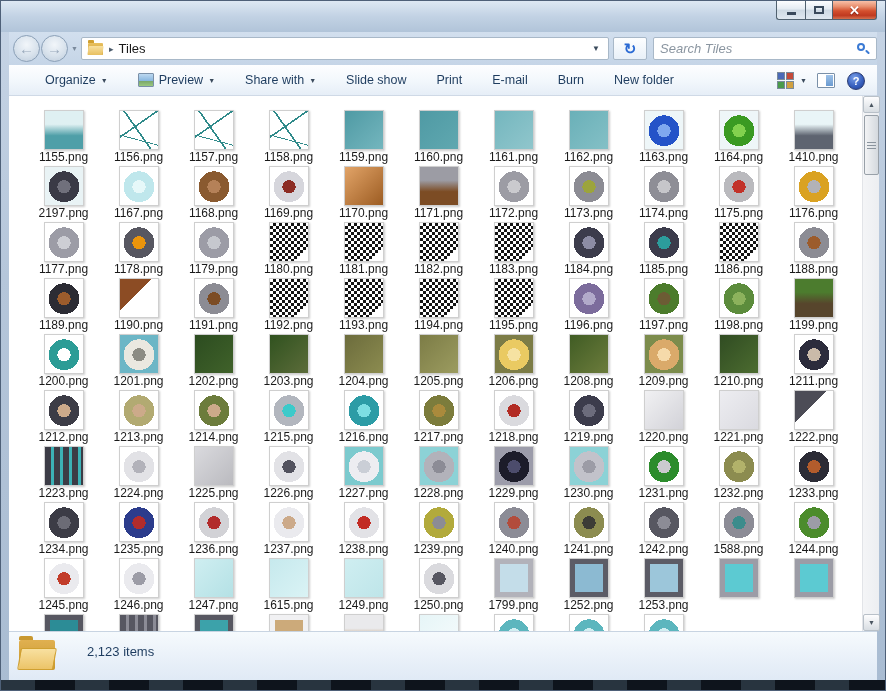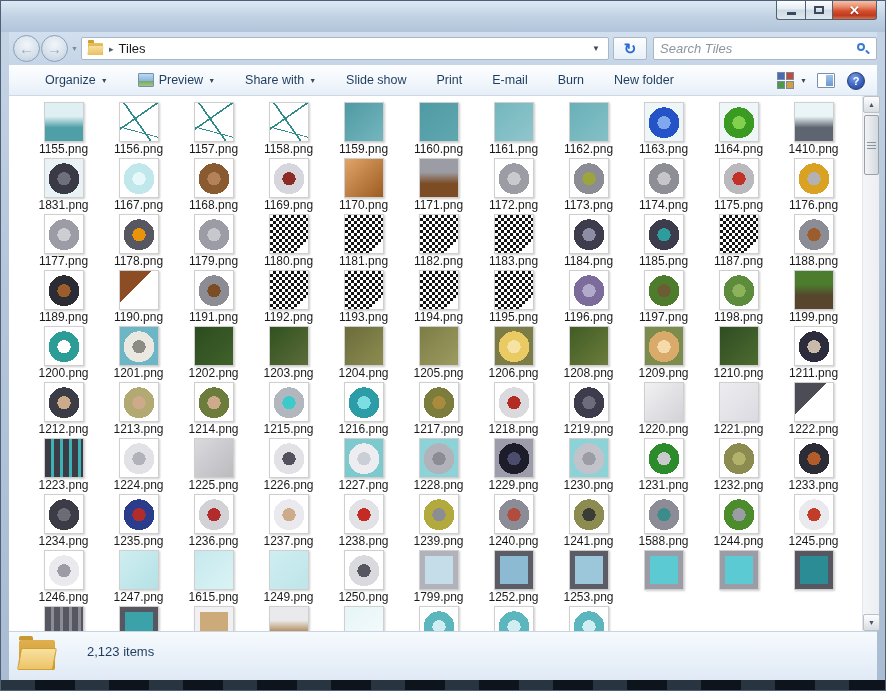--- a/index.html
+++ b/index.html
@@ -96,21 +96,21 @@
     width:7px; background:linear-gradient(180deg,#9ec2e8,#6a9ad0); }
   .help-icon { width:18px; height:18px; border-radius:50%;
     background:radial-gradient(circle at 40% 30%,#7aa0e8 0%,#3a62c0 55%,#1a3a90 100%);
     border:1px solid #2a3a70; color:#fff; font-size:11px; font-weight:bold;
     display:flex; align-items:center; justify-content:center; }
 
   
   .content { position:absolute; left:8px; top:95px; width:853px; height:535px;
     background:#fff; overflow:hidden; }
   #file-grid { display:grid; grid-template-columns:repeat(11,75px);
-    grid-auto-rows:56px; padding:4px 0 0 17px; }
+    grid-auto-rows:56px; padding:12px 0 0 17px; }
   .tile { display:flex; flex-direction:column; align-items:center; }
   .thumb { width:40px; height:40px; margin-top:2px; border:1px solid #cfcfcf;
     box-shadow:1px 1px 2px rgba(0,0,0,0.2); background:#fff; }
   .fname { margin-top:1px; font-size:12px; line-height:12px; color:#1a1a1a; }
 
   
   .scrollbar { position:absolute; left:861px; top:95px; width:17px; height:535px;
     background:linear-gradient(90deg,#f4f5f7,#eceef1); border-left:1px solid #e2e4e8; }
   .scroll-btn { position:absolute; left:0; width:17px; height:17px;
     border:1px solid #b8c0c8; border-radius:2px;
@@ -280,21 +280,21 @@
         <div class="tile">
           <div class="thumb" style="background: radial-gradient(circle at 50% 52%, rgb(130, 209, 78) 0px, rgb(130, 209, 78) 24%, rgb(58, 154, 34) 24%, rgb(58, 154, 34) 56%, rgba(0, 0, 0, 0) 56%), rgb(238, 246, 248);"></div>
           <div class="fname">1164.png</div>
         </div>
         <div class="tile">
           <div class="thumb" style="background: linear-gradient(rgb(233, 245, 247) 35%, rgb(94, 100, 112) 65%);"></div>
           <div class="fname">1410.png</div>
         </div>
         <div class="tile">
           <div class="thumb" style="background: radial-gradient(circle at 50% 52%, rgb(112, 112, 124) 0px, rgb(112, 112, 124) 24%, rgb(58, 58, 70) 24%, rgb(58, 58, 70) 56%, rgba(0, 0, 0, 0) 56%), rgb(233, 243, 245);"></div>
-          <div class="fname">1831.png</div>
+          <div class="fname">2197.png</div>
         </div>
         <div class="tile">
           <div class="thumb" style="background: radial-gradient(circle at 50% 52%, rgb(230, 248, 249) 0px, rgb(230, 248, 249) 24%, rgb(191, 231, 236) 24%, rgb(191, 231, 236) 56%, rgba(0, 0, 0, 0) 56%), rgb(255, 255, 255);"></div>
           <div class="fname">1167.png</div>
         </div>
         <div class="tile">
           <div class="thumb" style="background: radial-gradient(circle at 50% 52%, rgb(181, 129, 88) 0px, rgb(181, 129, 88) 24%, rgb(138, 90, 48) 24%, rgb(138, 90, 48) 56%, rgba(0, 0, 0, 0) 56%), rgb(255, 255, 255);"></div>
           <div class="fname">1168.png</div>
         </div>
         <div class="tile">
@@ -360,21 +360,21 @@
         <div class="tile">
           <div class="thumb" style="background: radial-gradient(circle at 50% 52%, rgb(140, 140, 164) 0px, rgb(140, 140, 164) 24%, rgb(60, 60, 76) 24%, rgb(60, 60, 76) 56%, rgba(0, 0, 0, 0) 56%), rgb(255, 255, 255);"></div>
           <div class="fname">1184.png</div>
         </div>
         <div class="tile">
           <div class="thumb" style="background: radial-gradient(circle at 50% 52%, rgb(44, 156, 156) 0px, rgb(44, 156, 156) 24%, rgb(60, 60, 76) 24%, rgb(60, 60, 76) 56%, rgba(0, 0, 0, 0) 56%), rgb(255, 255, 255);"></div>
           <div class="fname">1185.png</div>
         </div>
         <div class="tile">
           <div class="thumb" style="background: linear-gradient(315deg, rgb(255, 255, 255) 0px, rgb(255, 255, 255) 18%, rgba(255, 255, 255, 0) 18%) 0% 0% / auto, repeating-conic-gradient(rgb(20, 20, 20) 0deg, rgb(20, 20, 20) 25%, rgb(255, 255, 255) 0deg, rgb(255, 255, 255) 50%) 0% 0% / 6px 6px;"></div>
-          <div class="fname">1187.png</div>
+          <div class="fname">1186.png</div>
         </div>
         <div class="tile">
           <div class="thumb" style="background: radial-gradient(circle at 50% 52%, rgb(156, 92, 44) 0px, rgb(156, 92, 44) 24%, rgb(140, 140, 148) 24%, rgb(140, 140, 148) 56%, rgba(0, 0, 0, 0) 56%), rgb(255, 255, 255);"></div>
           <div class="fname">1188.png</div>
         </div>
         <div class="tile">
           <div class="thumb" style="background: radial-gradient(circle at 50% 52%, rgb(156, 92, 44) 0px, rgb(156, 92, 44) 24%, rgb(44, 44, 52) 24%, rgb(44, 44, 52) 56%, rgba(0, 0, 0, 0) 56%), rgb(255, 255, 255);"></div>
           <div class="fname">1189.png</div>
         </div>
         <div class="tile">
@@ -573,20 +573,24 @@
           <div class="thumb" style="background: radial-gradient(circle at 50% 52%, rgb(140, 140, 148) 0px, rgb(140, 140, 148) 24%, rgb(178, 170, 60) 24%, rgb(178, 170, 60) 56%, rgba(0, 0, 0, 0) 56%), rgb(255, 255, 255);"></div>
           <div class="fname">1239.png</div>
         </div>
         <div class="tile">
           <div class="thumb" style="background: radial-gradient(circle at 50% 52%, rgb(178, 76, 60) 0px, rgb(178, 76, 60) 24%, rgb(140, 140, 150) 24%, rgb(140, 140, 150) 56%, rgba(0, 0, 0, 0) 56%), rgb(255, 255, 255);"></div>
           <div class="fname">1240.png</div>
         </div>
         <div class="tile">
           <div class="thumb" style="background: radial-gradient(circle at 50% 52%, rgb(60, 60, 54) 0px, rgb(60, 60, 54) 24%, rgb(140, 140, 80) 24%, rgb(140, 140, 80) 56%, rgba(0, 0, 0, 0) 56%), rgb(255, 255, 255);"></div>
           <div class="fname">1241.png</div>
+        </div>
+        <div class="tile">
+          <div class="thumb" style="background: radial-gradient(circle at 50% 52%, rgb(140, 140, 150) 0px, rgb(140, 140, 150) 24%, rgb(87, 87, 97) 24%, rgb(87, 87, 97) 56%, rgba(0, 0, 0, 0) 56%), rgb(255, 255, 255);"></div>
+          <div class="fname">1242.png</div>
         </div>
         <div class="tile">
           <div class="thumb" style="background: radial-gradient(circle at 50% 52%, rgb(60, 140, 140) 0px, rgb(60, 140, 140) 24%, rgb(140, 140, 150) 24%, rgb(140, 140, 150) 56%, rgba(0, 0, 0, 0) 56%), rgb(255, 255, 255);"></div>
           <div class="fname">1588.png</div>
         </div>
         <div class="tile">
           <div class="thumb" style="background: radial-gradient(circle at 50% 52%, rgb(156, 156, 166) 0px, rgb(156, 156, 166) 24%, rgb(76, 140, 44) 24%, rgb(76, 140, 44) 56%, rgba(0, 0, 0, 0) 56%), rgb(255, 255, 255);"></div>
           <div class="fname">1244.png</div>
         </div>
         <div class="tile">

